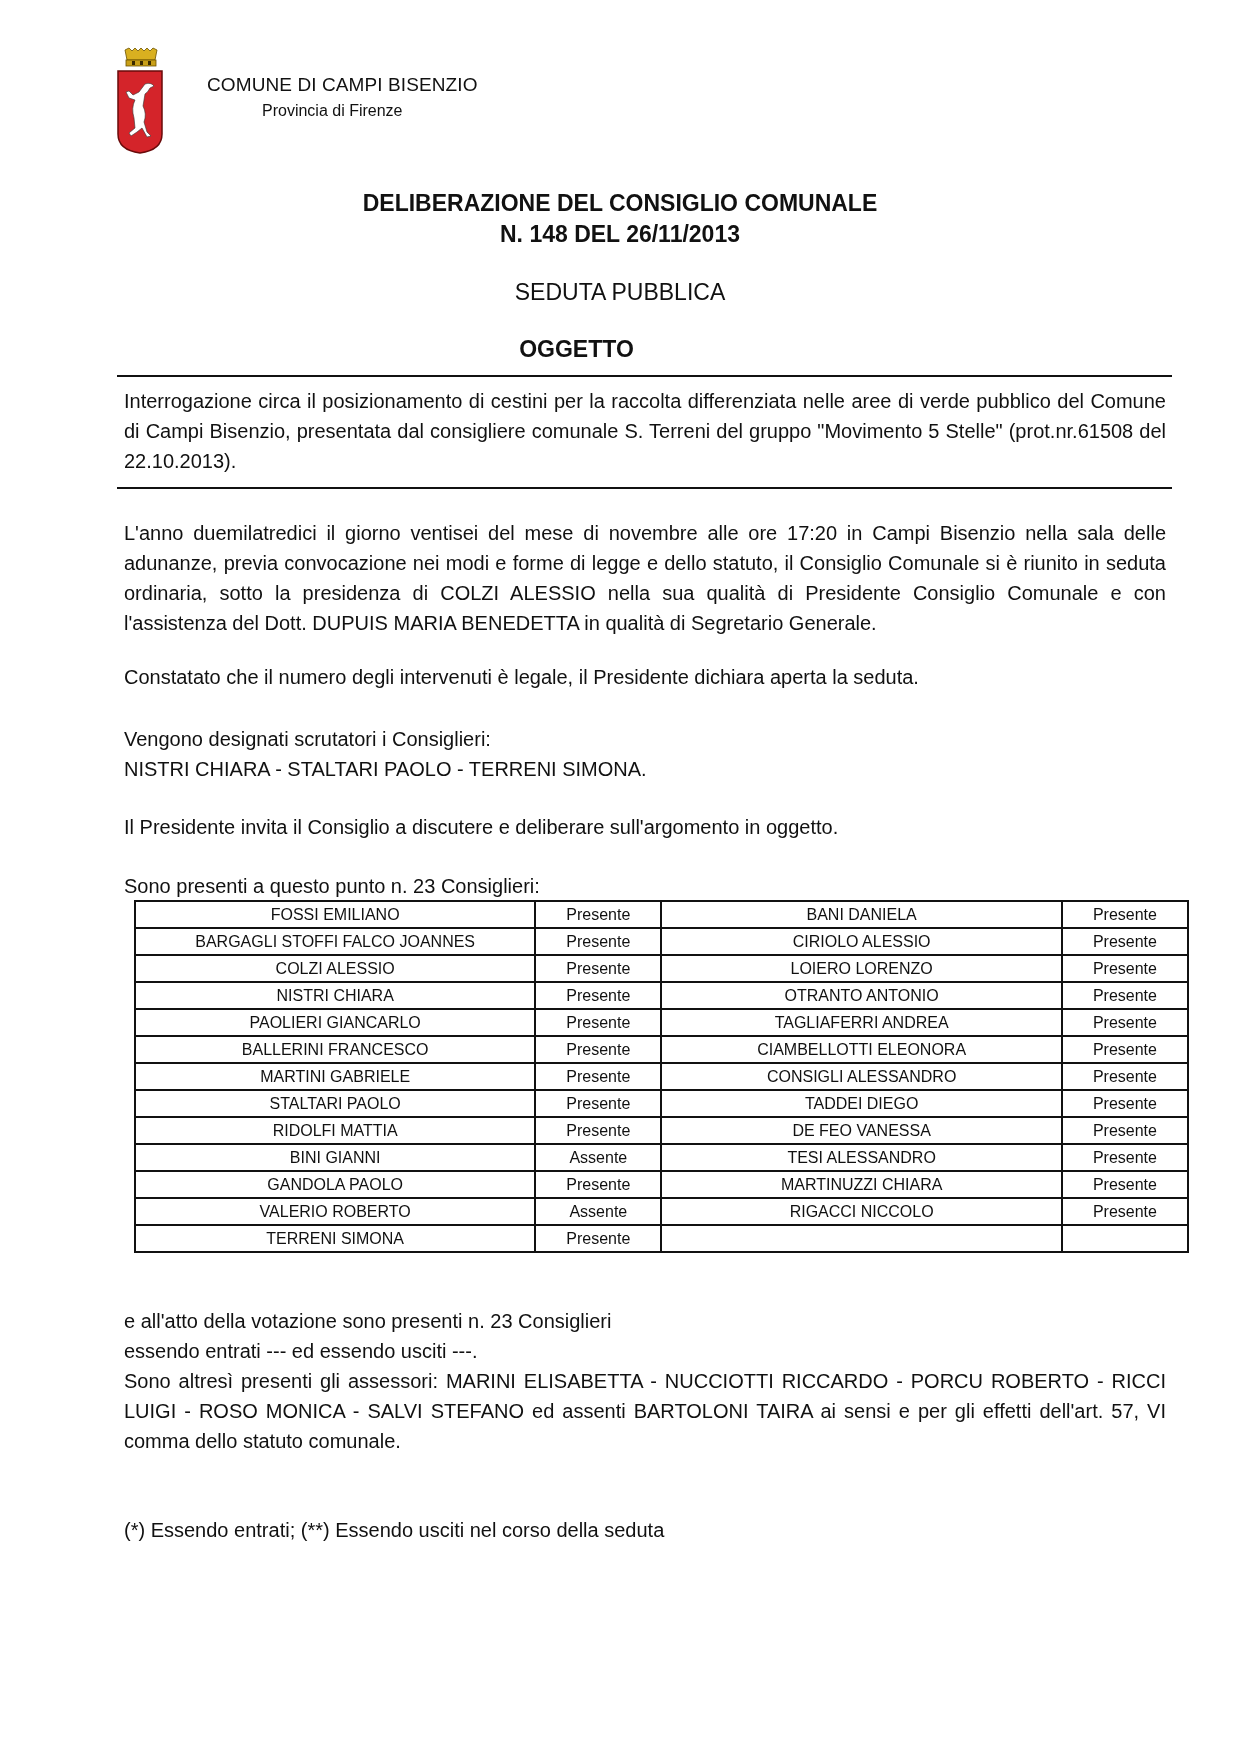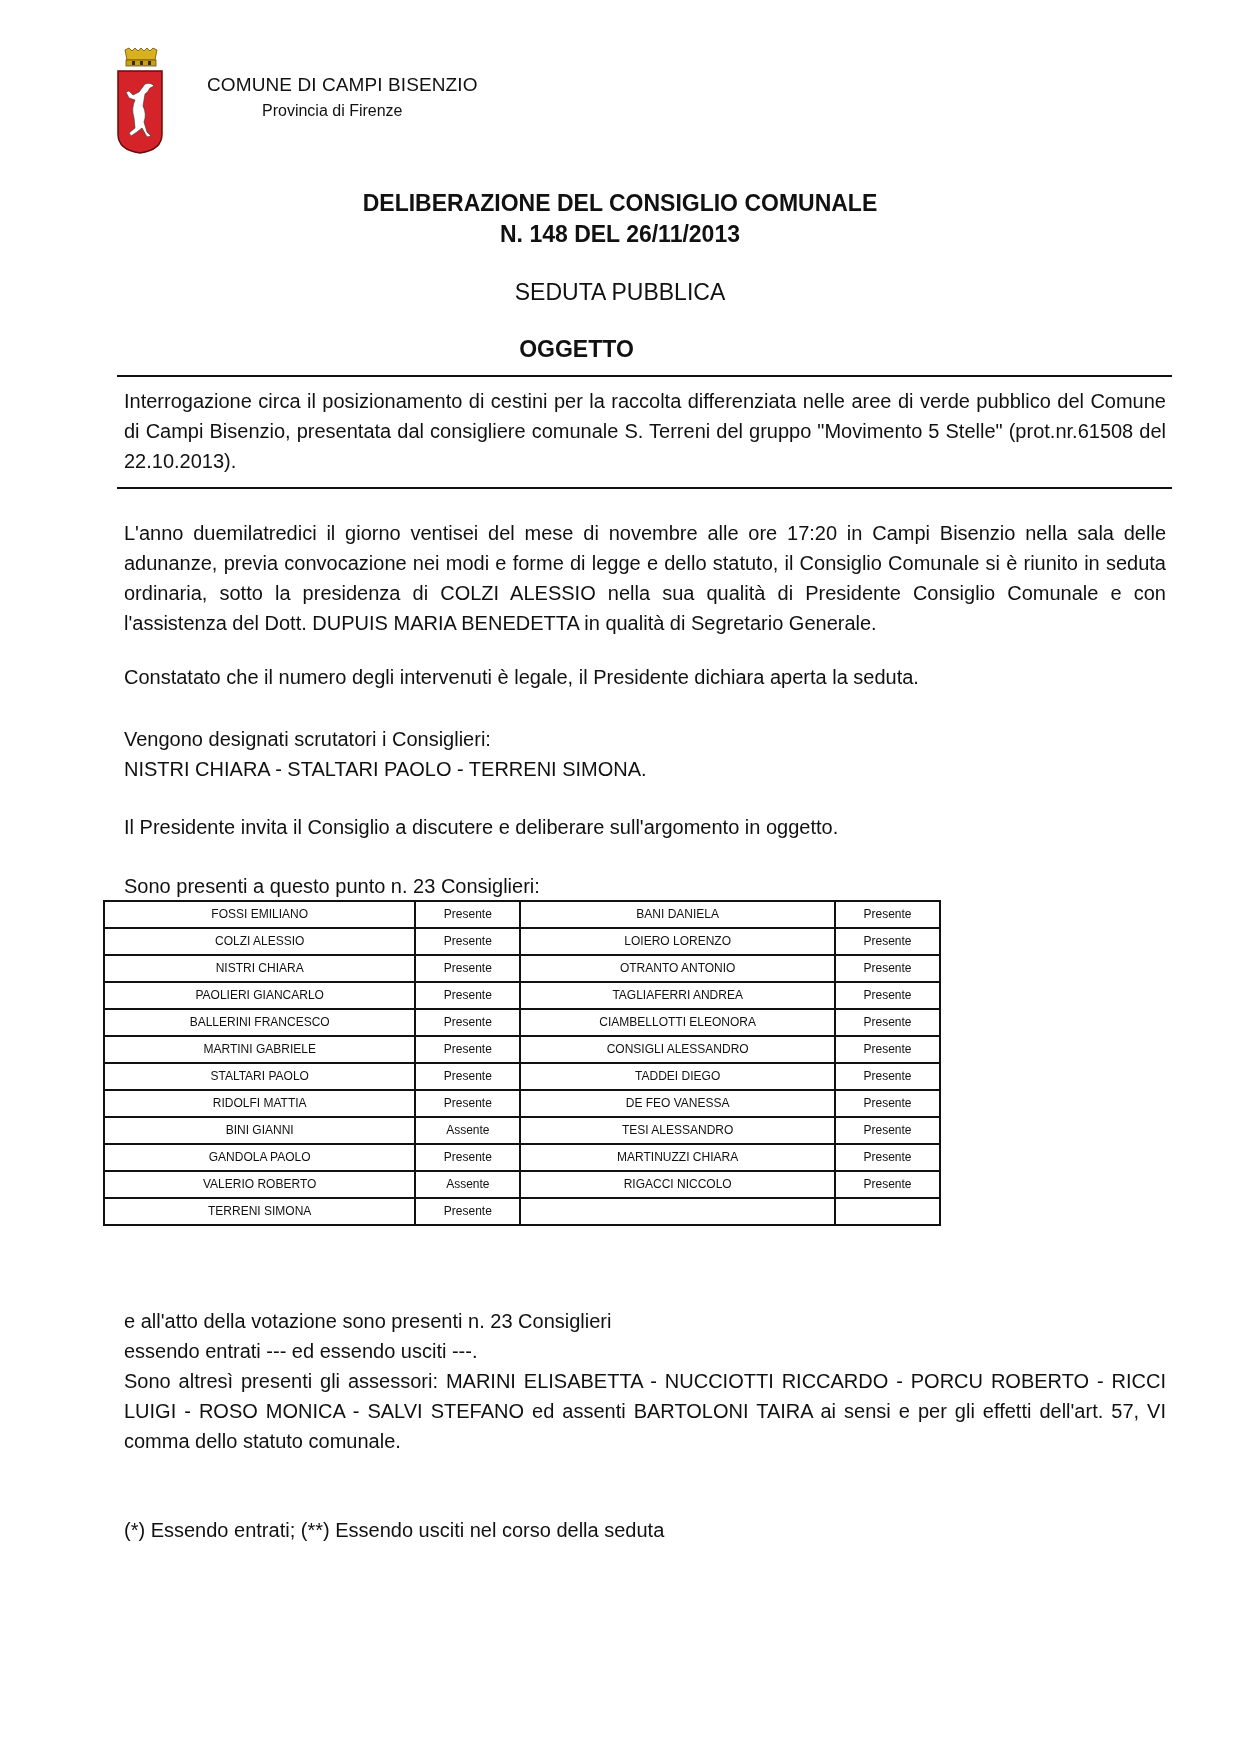--- a/index.html
+++ b/index.html
@@ -30,22 +30,22 @@
     .oggetto-text { top: 386px; }
     .p-anno { top: 518px; }
     .p-constatato { top: 662px; }
     .p-vengono { top: 724px; }
     .p-invita { top: 812px; }
     .p-sono { top: 871px; }
     .p-votazione { top: 1306px; }
     .p-note { top: 1515px; }
 
     table.att {
-      position: absolute; left: 103px; top: 900px; width: 838px;
-      border-collapse: collapse; font-size: 12px;
+      position: absolute; left: 134px; top: 900px; width: 1055px;
+      border-collapse: collapse; font-size: 16px;
     }
     table.att td {
       border: 2px solid #111; height: 25px; padding: 0; text-align: center;
       vertical-align: middle; line-height: 25px;
     }
     td.nm { width: 403px; }
     td.st { width: 125px; }
   </style>
 </head>
 <body>
@@ -83,20 +83,26 @@
 </div>
 <div class="abs para p-invita">Il Presidente invita il Consiglio a discutere e deliberare sull'argomento in oggetto.</div>
 <div class="abs para p-sono">Sono presenti a questo punto n. 23 Consiglieri:</div>
 
 <table class="att">
   <tbody id="att-body">
       <tr>
         <td class="nm">FOSSI EMILIANO</td>
         <td class="st">Presente</td>
         <td class="nm">BANI DANIELA</td>
+        <td class="st">Presente</td>
+      </tr>
+      <tr>
+        <td class="nm">BARGAGLI STOFFI FALCO JOANNES</td>
+        <td class="st">Presente</td>
+        <td class="nm">CIRIOLO ALESSIO</td>
         <td class="st">Presente</td>
       </tr>
       <tr>
         <td class="nm">COLZI ALESSIO</td>
         <td class="st">Presente</td>
         <td class="nm">LOIERO LORENZO</td>
         <td class="st">Presente</td>
       </tr>
       <tr>
         <td class="nm">NISTRI CHIARA</td>

